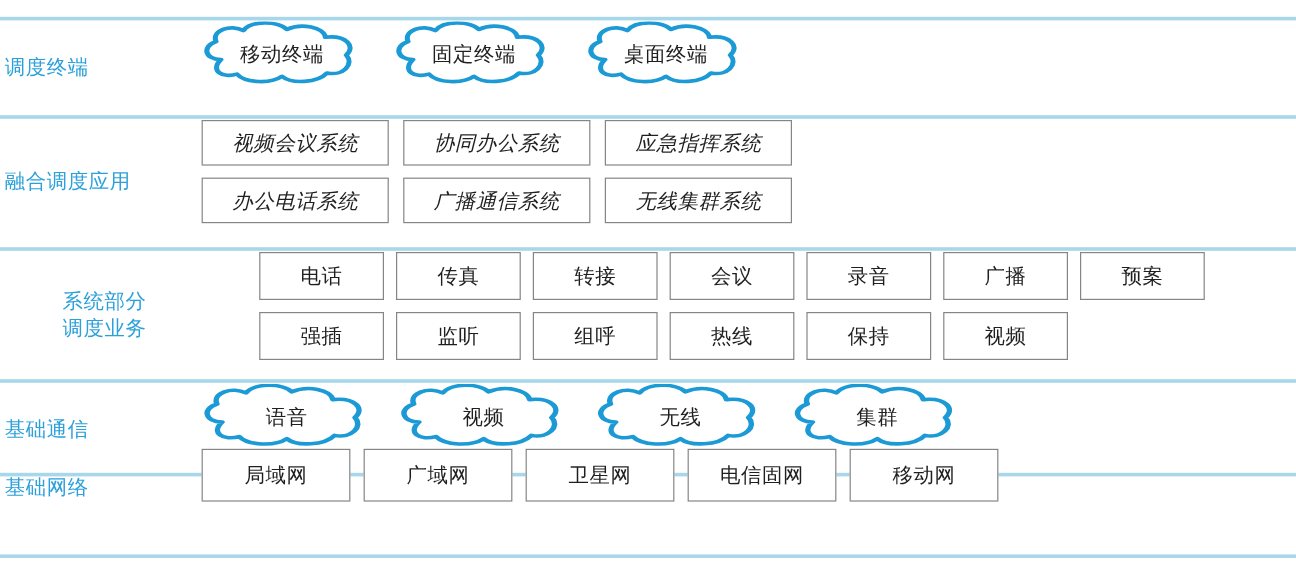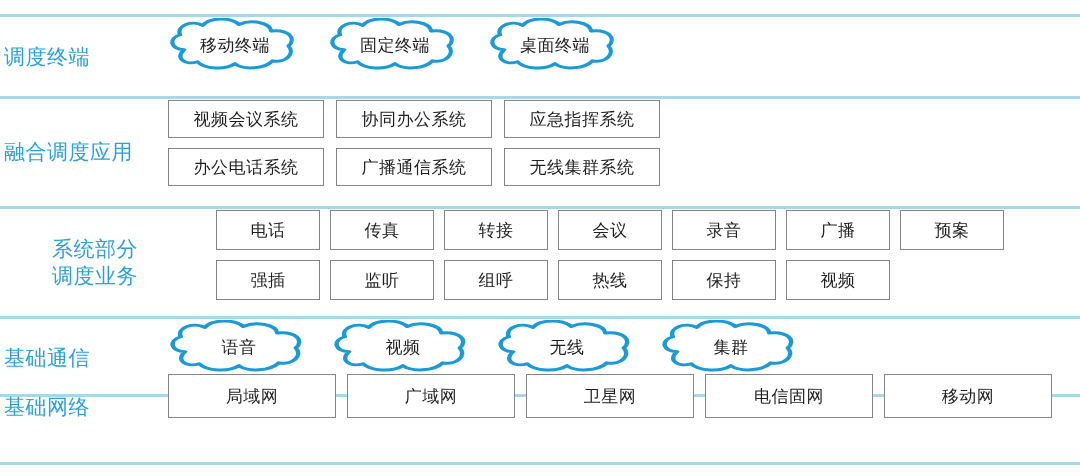--- a/index.html
+++ b/index.html
@@ -38,21 +38,21 @@
     display: flex;
     flex-direction: row;
     align-items: center;
   }
   .band-label {
     width: 160px;
     flex: 0 0 160px;
     box-sizing: border-box;
     padding-left: 4px;
     color: #2ba0da;
-    font-size: 21px;
+    font-size: 17px;
     line-height: 1.28;
     font-weight: 400;
     letter-spacing: 0.5px;
     white-space: pre-line;
   }
   .band-body {
     flex: 1 1 auto;
     position: relative;
     height: 100%;
   }
@@ -107,34 +107,34 @@
   }
 
   
   #band-terminal        { top: 18px;  height: 78px; }
   #band-terminal .cloud-row { padding-left: 8px; gap: 26px; }
   #band-terminal .cloud { width: 134px; height: 54px; }
 
   #band-apps            { top: 100px; height: 104px; }
   #band-apps .box-row   { padding-left: 8px; gap: 12px; }
   #band-apps .box-row + .box-row { margin-top: 10px; }
-  #band-apps .node-box  { width: 156px; height: 38px; }
+  #band-apps .node-box  { width: 156px; height: 38px; font-style: italic; }
 
   #band-biz             { top: 210px; height: 106px; padding-left: 48px; }
   #band-biz .box-row    { padding-left: 8px; gap: 10px; }
   #band-biz .box-row + .box-row { margin-top: 10px; }
   #band-biz .node-box   { width: 104px; height: 40px; }
 
   #band-comm            { top: 320px; height: 76px; }
   #band-comm .cloud-row { padding-left: 8px; gap: 22px; }
   #band-comm .cloud     { width: 142px; height: 54px; }
 
   #band-net             { top: 374px; height: 66px; }
   #band-net .box-row    { padding-left: 8px; gap: 11px; }
-  #band-net .node-box   { width: 168px; height: 44px; }
+  #band-net .node-box   { width: 124px; height: 44px; }
 
   #div-0 { top: 14px; }
   #div-1 { top: 96px; }
   #div-2 { top: 206px; }
   #div-3 { top: 316px; }
   #div-4 { top: 394px; }
   #div-5 { top: 462px; }
 </style>
 </head>
 <body>

